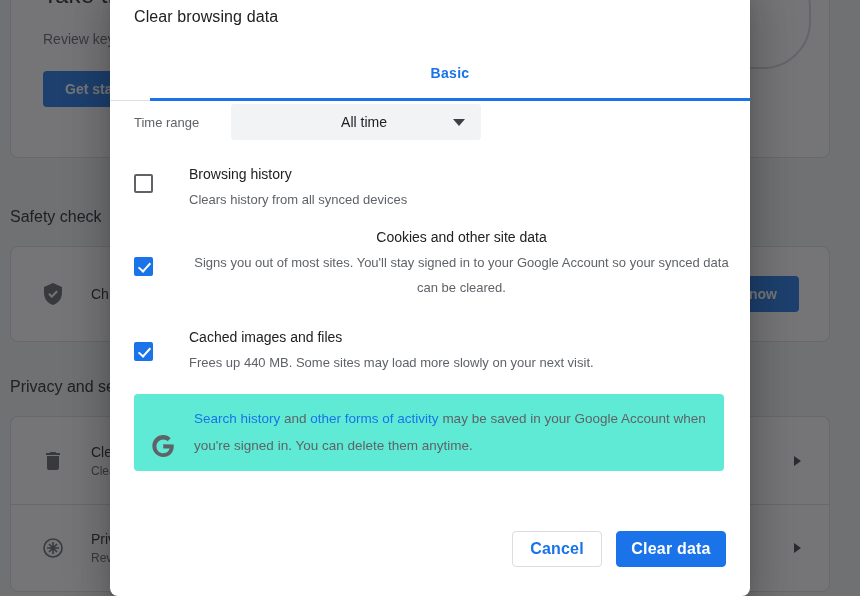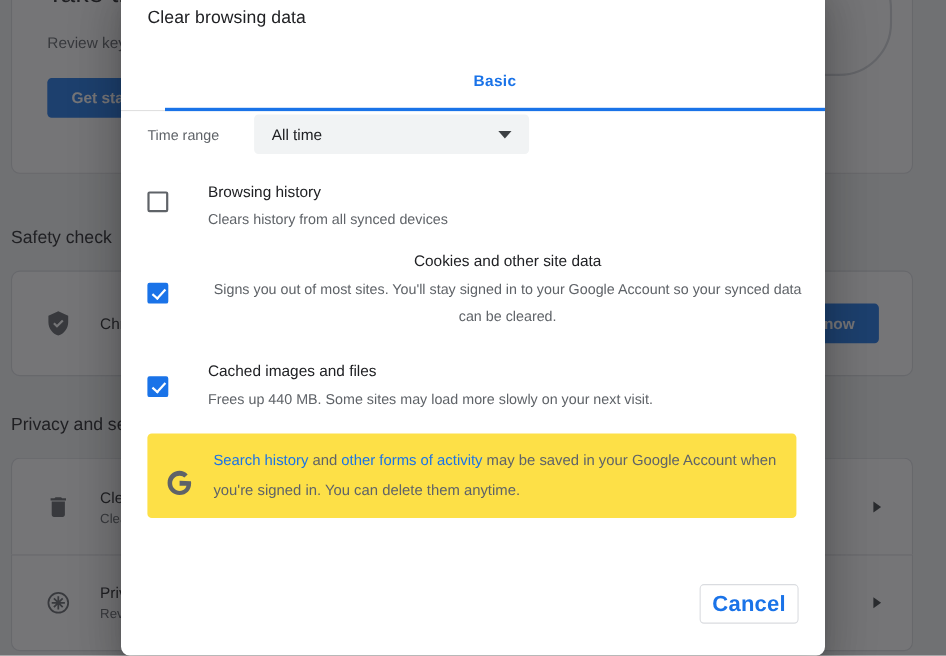--- a/index.html
+++ b/index.html
@@ -206,20 +206,21 @@
   }
   #timerange-select {
     width: 250px;
     height: 36px;
     background: #f1f3f4;
     border-radius: 4px;
     display: flex;
     align-items: center;
     position: relative;
     cursor: pointer;
+    justify-content: center;
   }
   #timerange-value {
     font-size: 14px;
     color: #202124;
     margin-left: 16px;
   }
   #timerange-caret {
     position: absolute;
     right: 16px;
     width: 0; height: 0;
@@ -284,24 +285,24 @@
     line-height: 25px;
     max-width: 545px;
   }
 
   
   #google-notice {
     position: absolute;
     left: 24px; top: 412px;
     width: 590px;
     min-height: 74px;
-    background: #fde047;
+    background: #5eead4;
     border-radius: 4px;
     display: flex;
-    align-items: center;
+    align-items: flex-end;
     padding: 11px 18px 12px 16px;
   }
   #google-g {
     flex: 0 0 26px;
     margin-top: 14px;
     margin-right: 18px;
     display: flex;
     justify-content: center;
   }
   #google-notice-text {
@@ -319,21 +320,21 @@
   #footer {
     position: absolute;
     right: 24px; bottom: 29px;
     display: flex;
     align-items: center;
     gap: 14px;
   }
   .btn {
     height: 36px;
     border-radius: 4px;
-    font-size: 20px;
+    font-size: 16px;
     font-weight: bold;
     letter-spacing: .2px;
     display: flex;
     align-items: center;
     justify-content: center;
     cursor: pointer;
     font-family: inherit;
     margin-top: 29px;
   }
   #cancel-button {
@@ -458,15 +459,16 @@
     <span id="google-g">
       <svg viewBox="0 0 24 24" width="26" height="26" fill="#5f6368">
           <path d="M12.24 10.285V14.4h5.73c-.23 1.48-1.73 4.34-5.73 4.34-3.45 0-6.26-2.86-6.26-6.38s2.81-6.38 6.26-6.38c1.96 0 3.28.84 4.03 1.56l2.75-2.65C17.18 2.9 14.92 1.9 12.24 1.9 6.66 1.9 2.15 6.41 2.15 12s4.51 10.1 10.09 10.1c5.83 0 9.69-4.1 9.69-9.86 0-.66-.07-1.17-.16-1.67l-9.53-.285z"></path>
         </svg>
     </span>
     <span id="google-notice-text"><a>Search history</a><span> and </span><a>other forms of activity</a><span> may be saved in your Google Account when you're signed in. You can delete them anytime.</span></span>
   </div>
 
   <div id="footer">
     <button class="btn" id="cancel-button">Cancel</button>
+    <button class="btn" id="clear-data-button">Clear data</button>
   </div>
 
 </div>
 
 </body></html>

